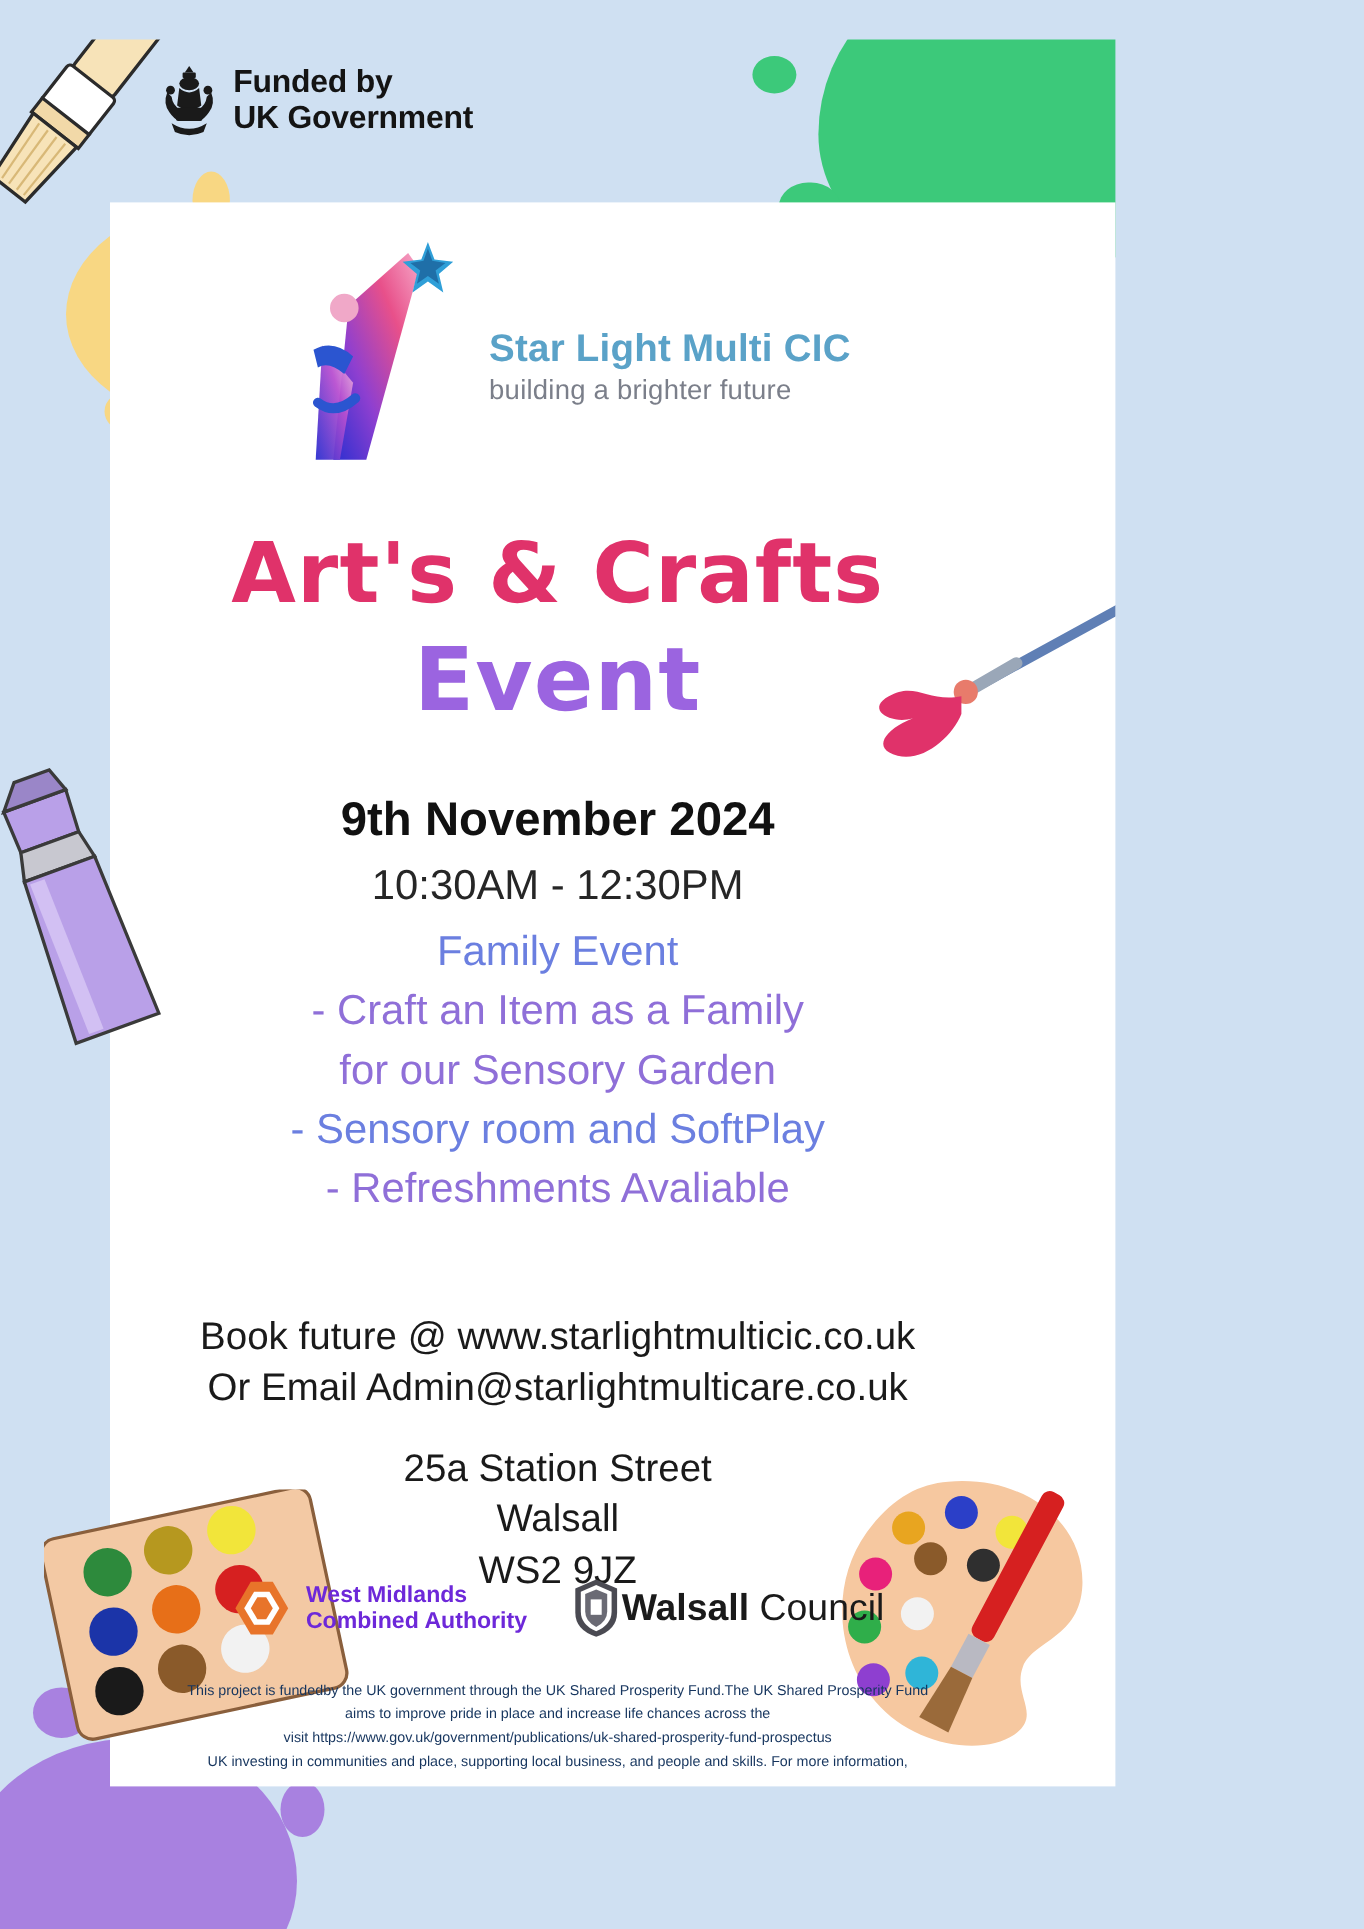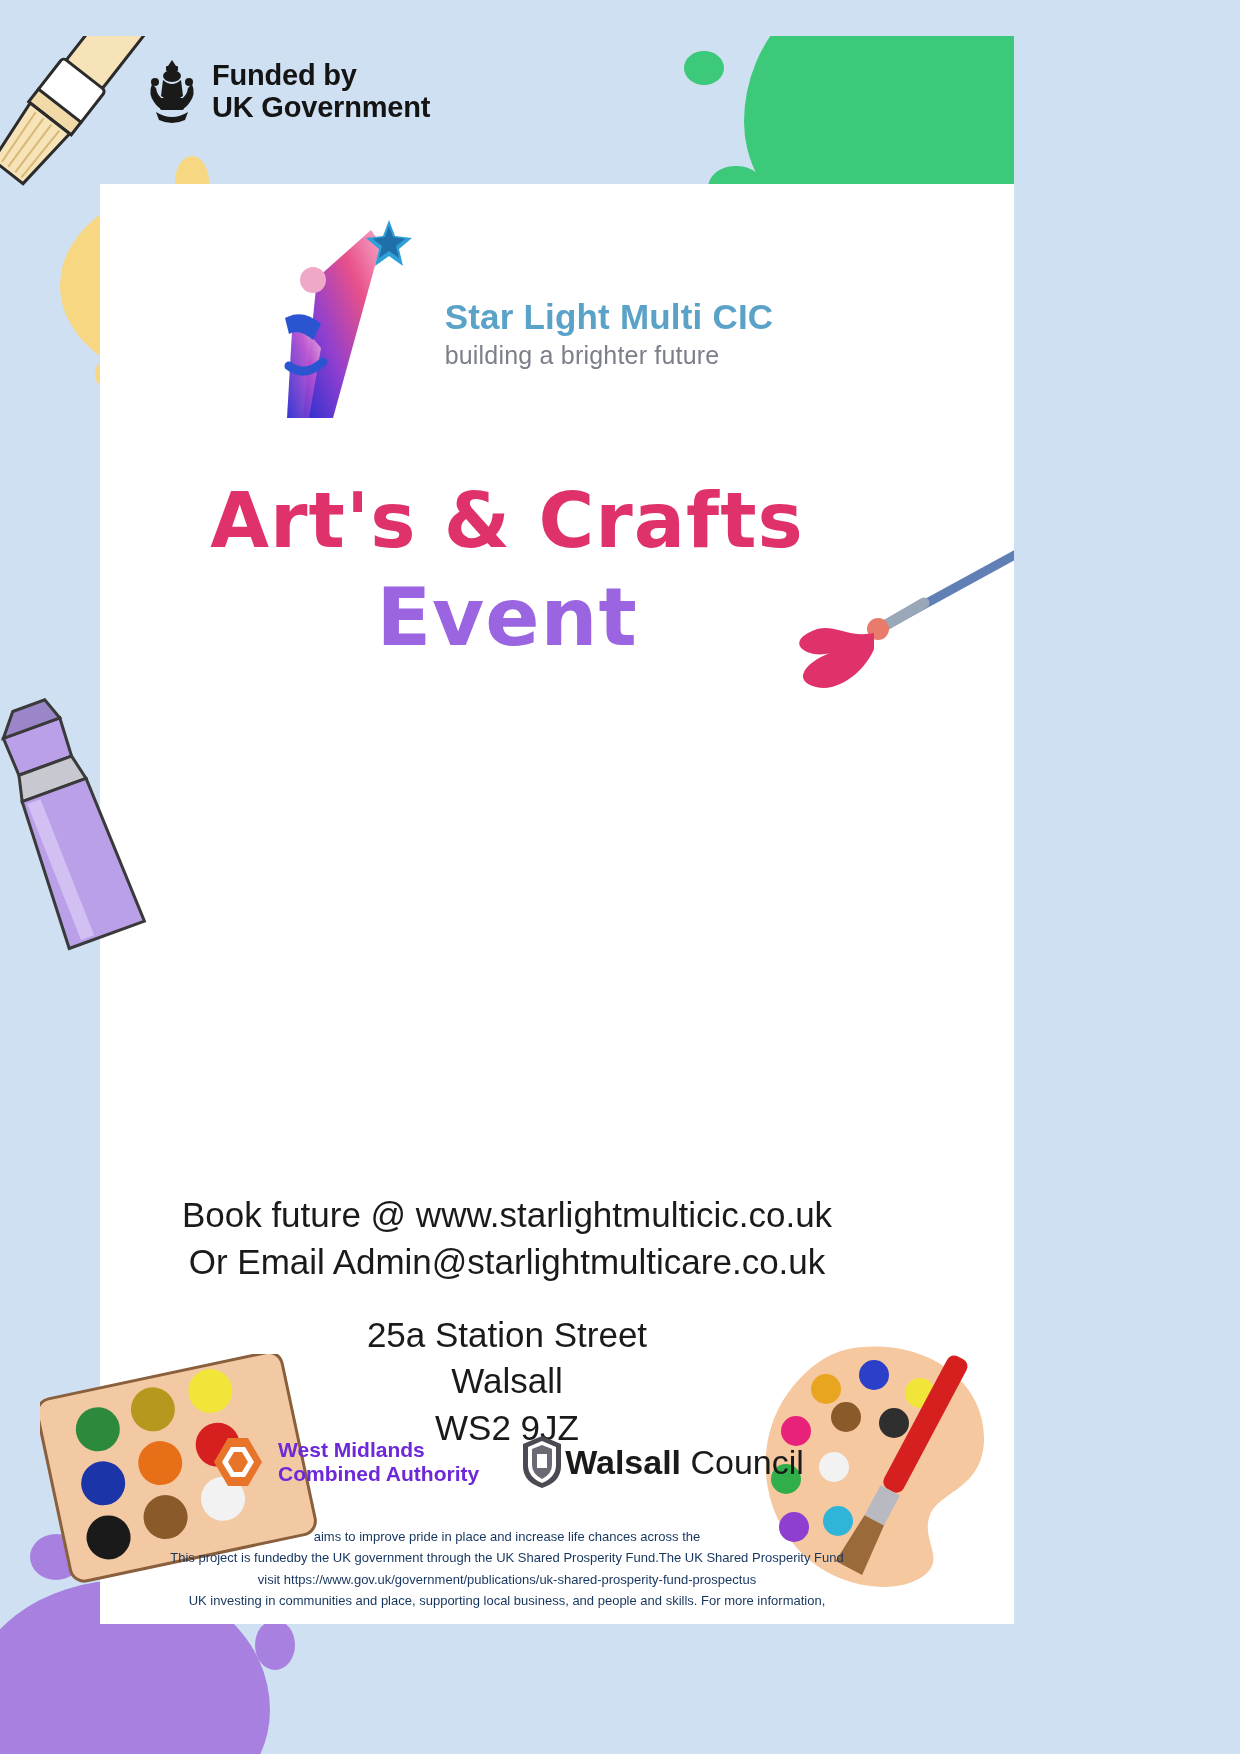--- a/index.html
+++ b/index.html
@@ -351,20 +351,29 @@
       <div class="sl-name">Star Light Multi CIC</div>
       <div class="sl-tag">building a brighter future</div>
     </div>
   </div>
 
   <div class="title-wrap">
     <div class="title-1">Art's &amp; Crafts</div>
     <div class="title-2">Event</div>
   </div>
 
+  <div class="details">
+    <div class="date">9th November 2024</div>
+    <div class="time">10:30AM - 12:30PM</div>
+    <div class="bullet">Family Event</div>
+    <div class="bullet purple">- Craft an Item as a Family</div>
+    <div class="bullet purple">for our Sensory Garden</div>
+    <div class="bullet">- Sensory room and SoftPlay</div>
+    <div class="bullet purple">- Refreshments Avaliable</div>
+  </div>
 
   <div class="contact">
     <div class="contact-line">Book future @ www.starlightmulticic.co.uk</div>
     <div class="contact-line">Or Email Admin@starlightmulticare.co.uk</div>
     <div class="address">
       <div class="address-line">25a Station Street</div>
       <div class="address-line">Walsall</div>
       <div class="address-line">WS2 9JZ</div>
     </div>
   </div>
@@ -388,19 +397,19 @@
         <path d="M23 11 L33 15 L33 31 Q33 40 23 45 Q13 40 13 31 L13 15 Z" fill="#6a6a74"></path>
         <rect x="18" y="20" width="10" height="14" fill="#ffffff"></rect>
       </svg>
       <div class="walsall-text">
         <b>Walsall</b><span> Council</span>
       </div>
     </div>
   </div>
 
   <div class="footer">
+    <div>This project is fundedby the UK government through the UK Shared Prosperity Fund.The UK Shared Prosperity Fund</div>
     <div>aims to improve pride in place and increase life chances across the</div>
-    <div>This project is fundedby the UK government through the UK Shared Prosperity Fund.The UK Shared Prosperity Fund</div>
     <div>visit https://www.gov.uk/government/publications/uk-shared-prosperity-fund-prospectus</div>
     <div>UK investing in communities and place, supporting local business, and people and skills. For more information,</div>
   </div>
 
 </div>
 
 </body></html>

